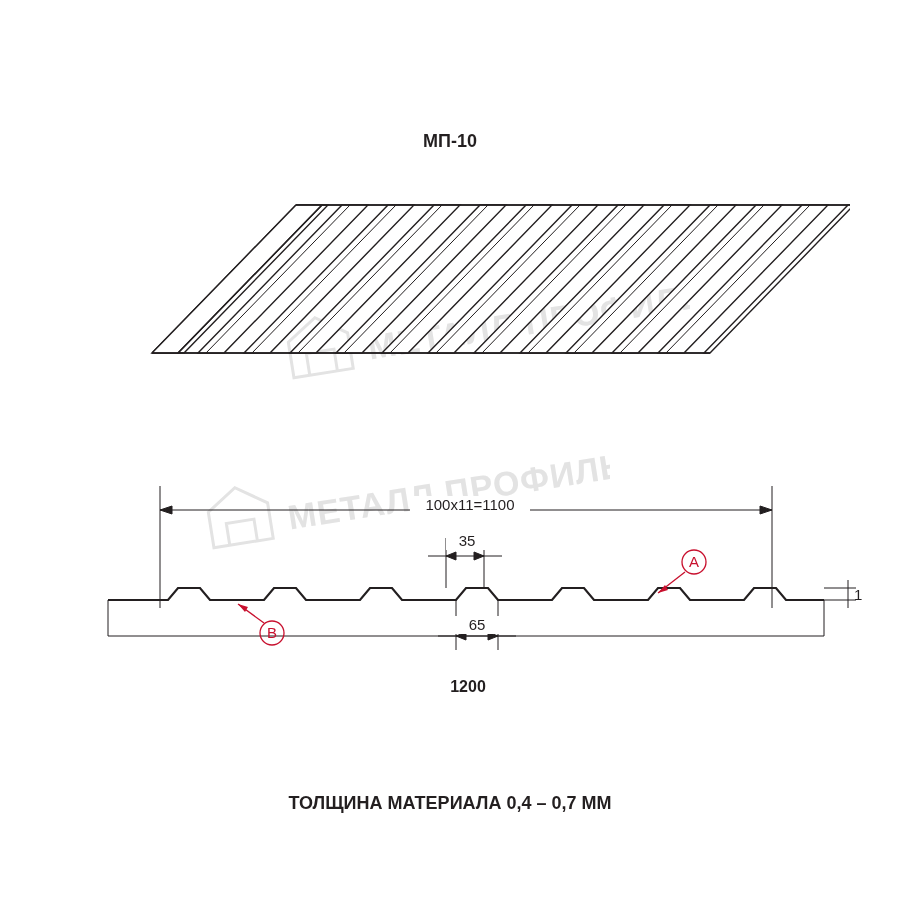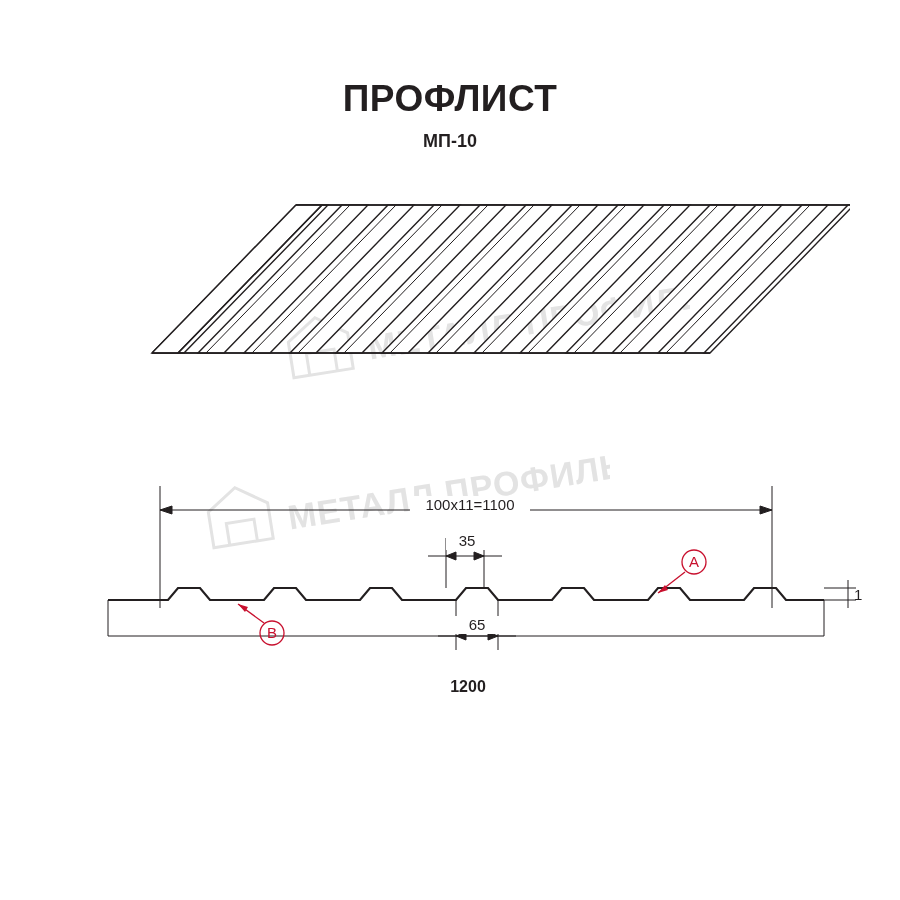--- a/index.html
+++ b/index.html
@@ -88,21 +88,20 @@
     font-family: "Liberation Sans", sans-serif;
     font-size: 15px;
     fill: #c8102e;
   }
 </style>
 </head>
 <body>
 
 <div class="page">
 
-  <div class="title">ПРОФЛИСТ</div>
   <div class="subtitle">МП-10</div>
 
   <div class="wm wm-1">
     <svg width="420" height="110" viewBox="0 0 420 110">
       <g transform="rotate(-9 210 55)">
         <g fill="none" stroke="#e3e3e3" stroke-width="3">
           <path d="M18 78 L18 42 L48 22 L78 42 L78 78 Z"></path>
           <path d="M34 78 L34 56 L62 56 L62 78"></path>
         </g>
         <text x="96" y="72" font-family="Liberation Sans, sans-serif" font-size="34" font-weight="bold" fill="#e3e3e3" letter-spacing="1">МЕТАЛЛ ПРОФИЛЬ</text>
@@ -243,14 +242,15 @@
       <g>
         <circle cx="200" cy="193" r="12" fill="none" stroke="#c8102e" stroke-width="1.3"></circle>
         <text class="cal" x="200" y="198" text-anchor="middle">B</text>
         <path d="M192 183 L166 164" stroke="#c8102e" stroke-width="1.3" fill="none"></path>
         <path d="M166 164 L176 167 L173 172 Z" fill="#c8102e"></path>
       </g>
 
     </svg>
   </div>
 
+  <div class="footer-note">ТОЛЩИНА МАТЕРИАЛА 0,4 – 0,7 ММ</div>
 
 </div>
 
 </body></html>

